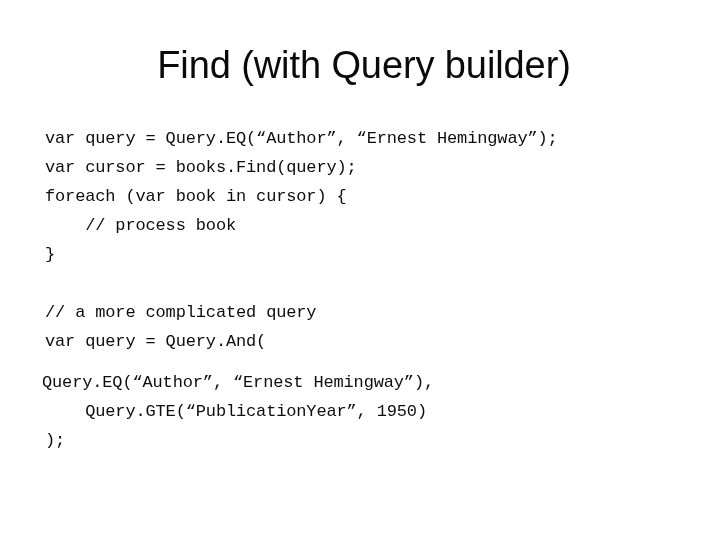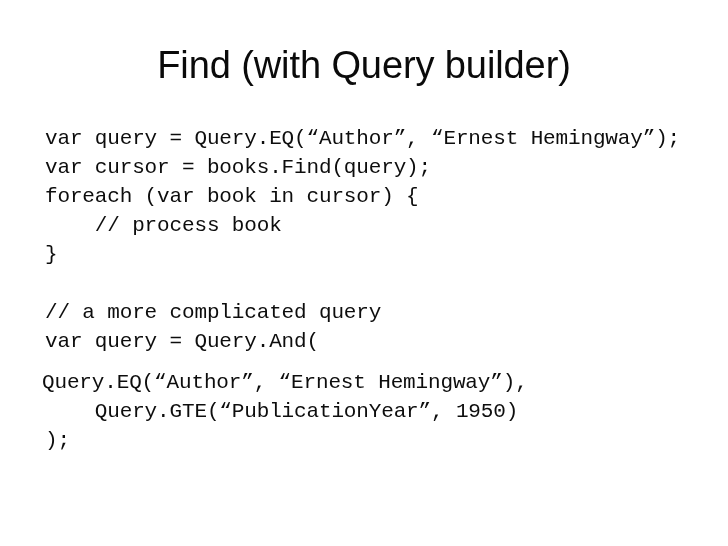--- a/index.html
+++ b/index.html
@@ -31,21 +31,21 @@
     letter-spacing: -0.1px;
     white-space: pre;
   }
 
   #code-block {
     position: absolute;
     left: 45px;
     top: 124px;
     width: 660px;
     font-family: "Liberation Mono", monospace;
-    font-size: 21px;
+    font-size: 17px;
     line-height: 29px;
     color: #0d0d0d;
     white-space: pre;
     letter-spacing: -0.15px;
   }
 
   .code-line {
     display: block;
     height: 29px;
     white-space: pre;

